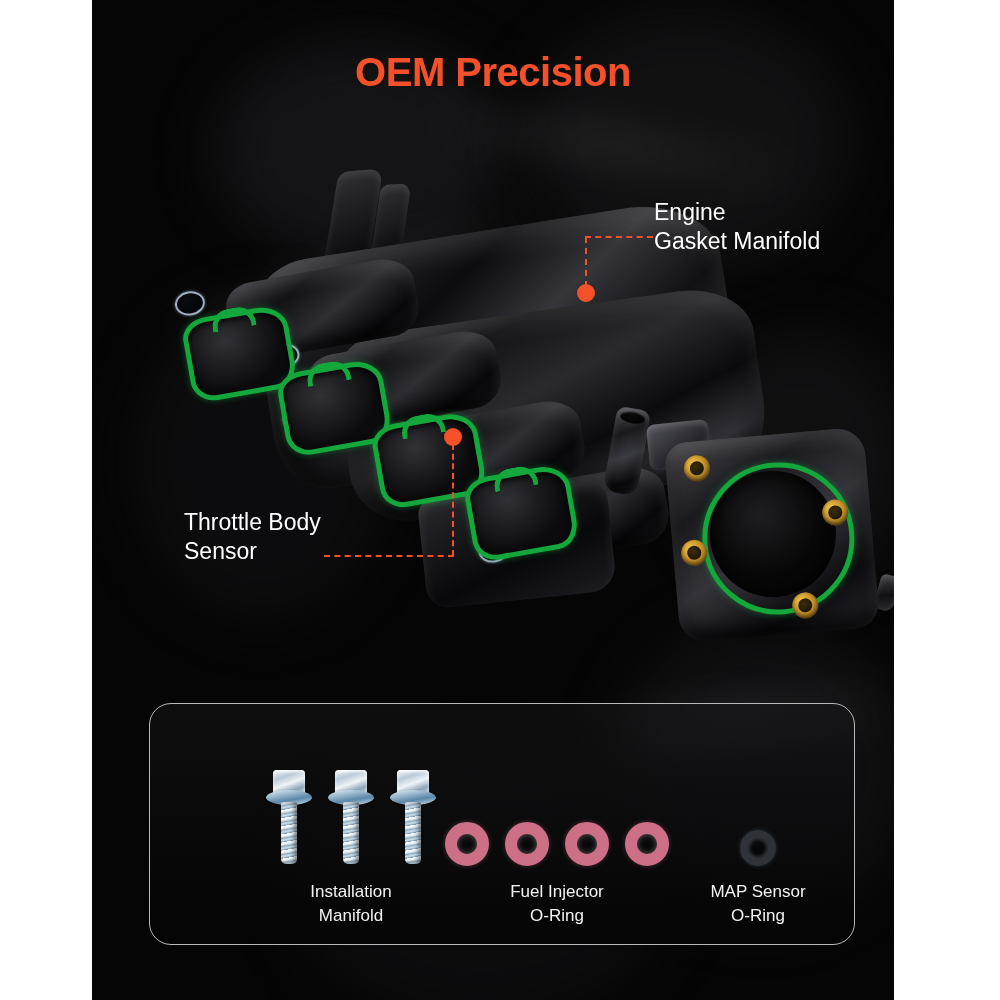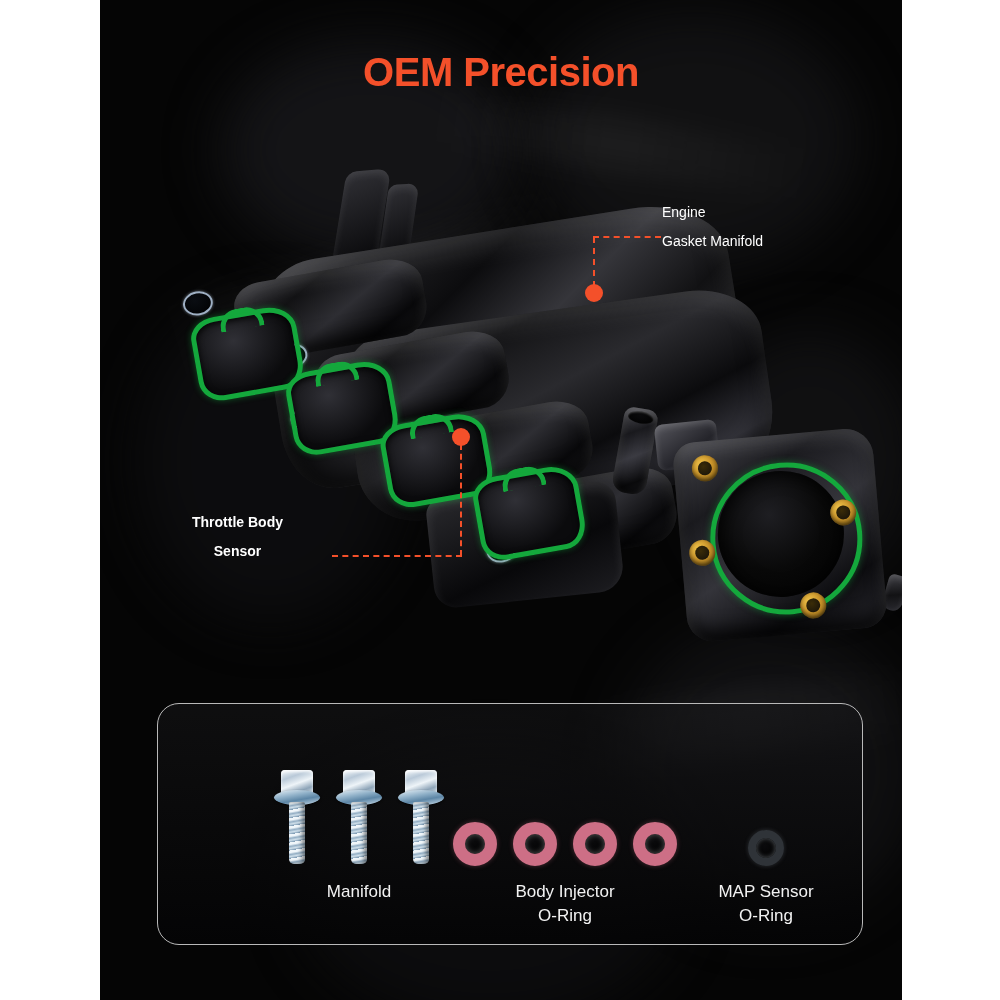--- a/index.html
+++ b/index.html
@@ -4,21 +4,21 @@
 <style>
   html,body{margin:0;padding:0;}
   body{
     width:1000px;height:1000px;background:#ffffff;
     font-family:"Liberation Sans", sans-serif;overflow:hidden;
   }
   .stage{position:relative;width:1000px;height:1000px;background:#ffffff;}
 
   
   .canvas{
-    position:absolute;left:100px;top:0;width:802px;height:1000px;
+    position:absolute;left:92px;top:0;width:802px;height:1000px;
     background:#050505;overflow:hidden;
   }
   .bg-blur{position:absolute;inset:0;}
   .bg-blur span{position:absolute;border-radius:50%;filter:blur(28px);}
   .b1{left:120px;top:40px;width:300px;height:220px;background:#17171a;opacity:.85;}
   .b2{left:430px;top:10px;width:330px;height:260px;background:#141416;opacity:.8;}
   .b3{left:40px;top:300px;width:260px;height:320px;background:#101012;opacity:.7;}
   .b4{left:520px;top:620px;width:300px;height:300px;background:#131315;opacity:.75;}
   .b5{left:200px;top:760px;width:380px;height:260px;background:#0e0e10;opacity:.8;}
   .b6{left:600px;top:330px;width:220px;height:260px;background:#151517;opacity:.7;}
@@ -174,25 +174,25 @@
   }
 
   
   .dot{
     position:absolute;width:18px;height:18px;border-radius:50%;
     background:#F4502A;
   }
   .dot-manifold{left:485px;top:284px;}
   .dot-gasket{left:352px;top:428px;}
   .callout-label{
-    position:absolute;color:#ffffff;font-size:14px;line-height:29px;
+    position:absolute;color:#ffffff;font-size:23px;line-height:29px;
     white-space:nowrap;
   }
   .label-manifold{left:562px;top:198px;text-align:left;}
-  .label-gasket{left:92px;top:508px;text-align:center;font-weight:bold;}
+  .label-gasket{left:92px;top:508px;text-align:left;}
   .leader{position:absolute;}
   .leader .vert{position:absolute;border-left:2px dashed #F4502A;}
   .leader .horz{position:absolute;border-top:2px dashed #F4502A;}
 
   
   .kit-panel{
     position:absolute;left:57px;top:703px;width:704px;height:240px;
     border:1.5px solid #b9b9b9;border-radius:22px;
     background:linear-gradient(180deg,rgba(22,22,24,.55),rgba(4,4,5,.9));
   }
@@ -342,33 +342,34 @@
               <div class="washer"></div>
               <div class="shank"></div>
             </div>
             <div class="screw">
               <div class="head"></div>
               <div class="washer"></div>
               <div class="shank"></div>
             </div>
           </div>
           <div class="kit-caption">
+            <div>Installation</div>
             <div>Manifold</div>
           </div>
         </div>
 
         <div class="kit-group" style="left:292px;top:52px;width:230px;">
           <div class="kit-art">
             <div class="oring oring-pink"></div>
             <div class="oring oring-pink"></div>
             <div class="oring oring-pink"></div>
             <div class="oring oring-pink"></div>
           </div>
           <div class="kit-caption">
-            <div>Body Injector</div>
+            <div>Fuel Injector</div>
             <div>O-Ring</div>
           </div>
         </div>
 
         <div class="kit-group" style="left:518px;top:52px;width:180px;text-align:center;">
           <div class="kit-art">
             <div class="oring oring-dark" style="width:36px;height:36px;border-width:8px;"></div>
           </div>
           <div class="kit-caption">
             <div>MAP Sensor</div>

